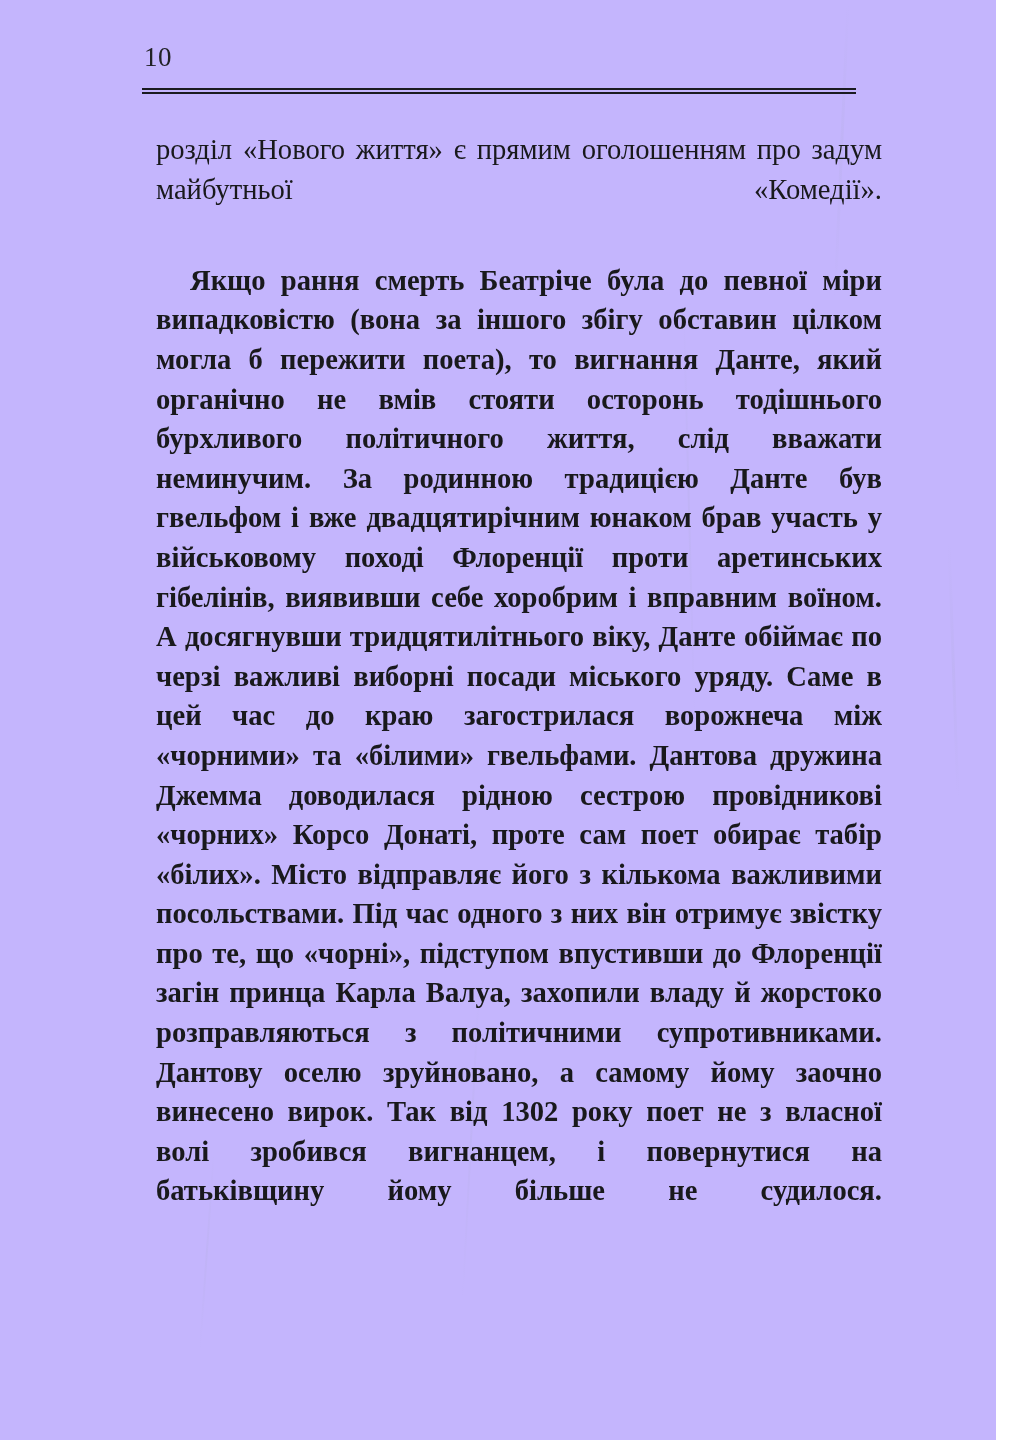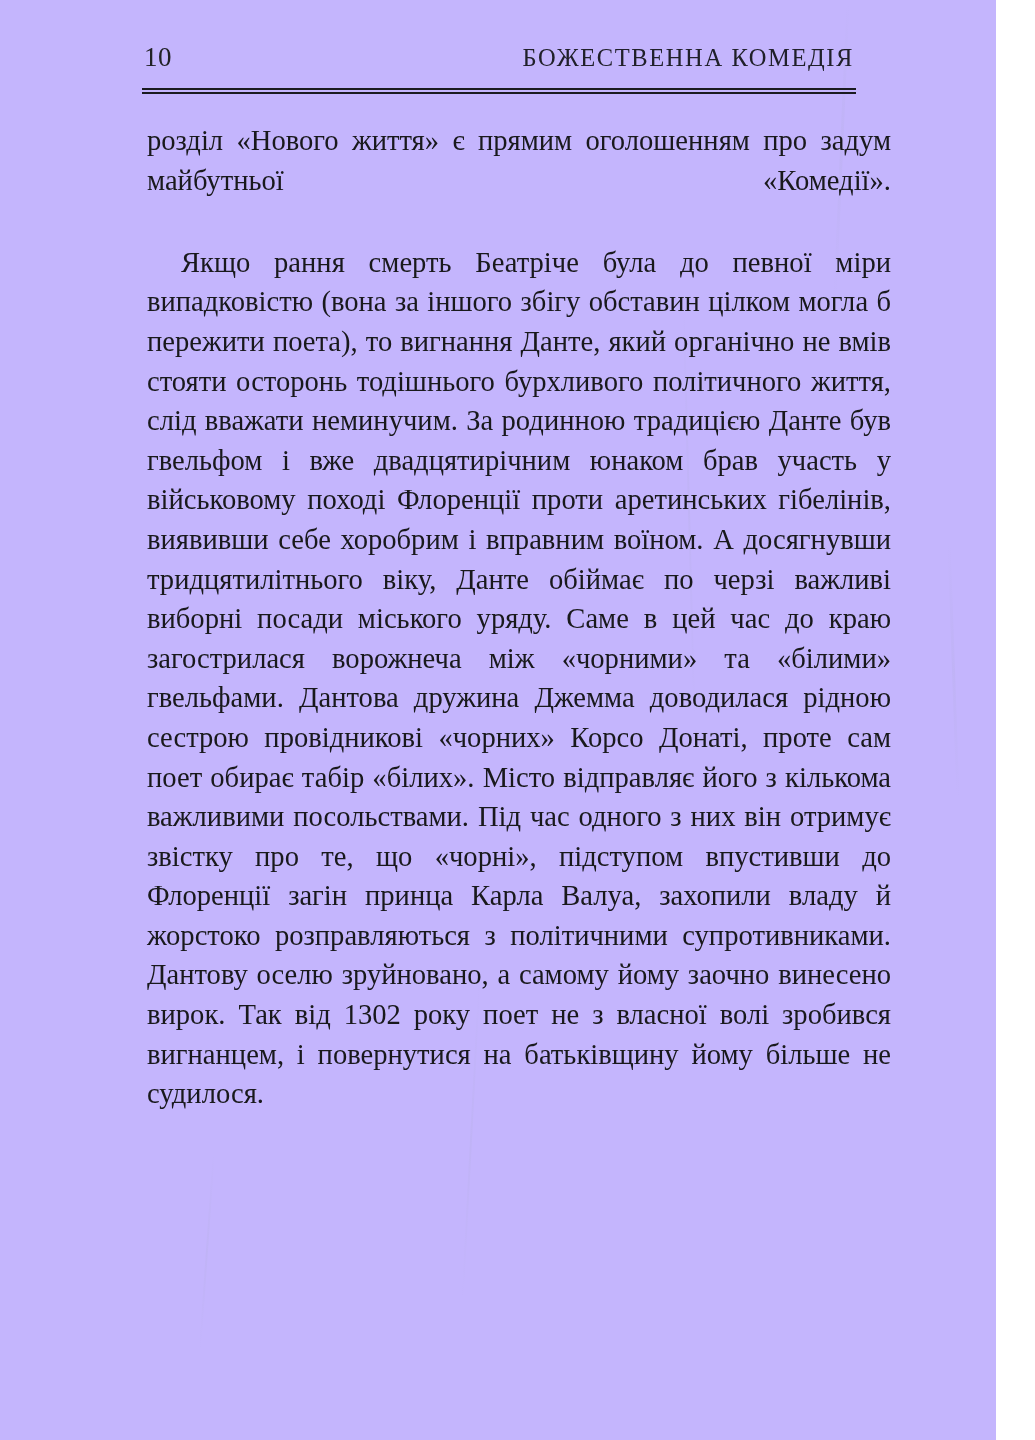--- a/index.html
+++ b/index.html
@@ -71,27 +71,28 @@
     width: 750px;
     font-size: 28.6px;
     line-height: 39.6px;
     text-align: justify;
     text-justify: inter-word;
     hyphens: manual;
     -webkit-hyphens: manual;
   }
 
   .text-block p {
-    margin: 3px;
+    margin: 12px;
     text-indent: 0;
     text-align: justify;
   }
 
   .text-block p.indented {
     text-indent: 34px;
+    font-weight: bold;
   }
 
   
   .text-block p::after {
     content: "";
     display: inline-block;
     width: 100%;
   }
 
   
@@ -115,21 +116,20 @@
 <div class="page">
 
   <div class="paper-streak streak-a"></div>
   <div class="paper-streak streak-b"></div>
   <div class="paper-streak streak-c"></div>
   <div class="paper-streak streak-d"></div>
   <div class="paper-streak streak-e"></div>
 
   <div class="running-head">
     <span class="folio">10</span>
-    <span class="book-title">БОЖЕСТВЕННА КОМЕДІЯ</span>
   </div>
 
   <div class="head-rule">
     <div class="bar top"></div>
     <div class="bar bottom"></div>
   </div>
 
   <div class="text-block">
     <p>розділ «Нового життя» є прямим оголошенням про задум майбутньої «Комедії».</p>
     <p class="indented">Якщо рання смерть Беатріче була до певної міри випадковістю (вона за іншого збігу обставин цілком могла б пережити поета), то вигнання Данте, який органічно не вмів стояти осторонь тодішнього бурхливого політичного життя, слід вважати неминучим. За родинною традицією Данте був гвельфом і вже двадцятирічним юнаком брав участь у військовому поході Флоренції проти аретинських гібелінів, виявивши себе хоробрим і вправним воїном. А досягнувши тридцятилітнього віку, Данте обіймає по черзі важливі виборні посади міського уряду. Саме в цей час до краю загострилася ворожнеча між «чорними» та «білими» гвельфами. Дантова дружина Джемма доводилася рідною сестрою провідникові «чорних» Корсо Донаті, проте сам поет обирає табір «білих». Місто відправляє його з кількома важливими посольствами. Під час одного з них він отримує звістку про те, що «чорні», підступом впустивши до Флоренції загін принца Карла Валуа, захопили владу й жорстоко розправляються з політичними супротивниками. Дантову оселю зруйновано, а самому йому заочно винесено вирок. Так від 1302 року поет не з власної волі зробився вигнанцем, і повернутися на батьківщину йому більше не судилося.</p>

